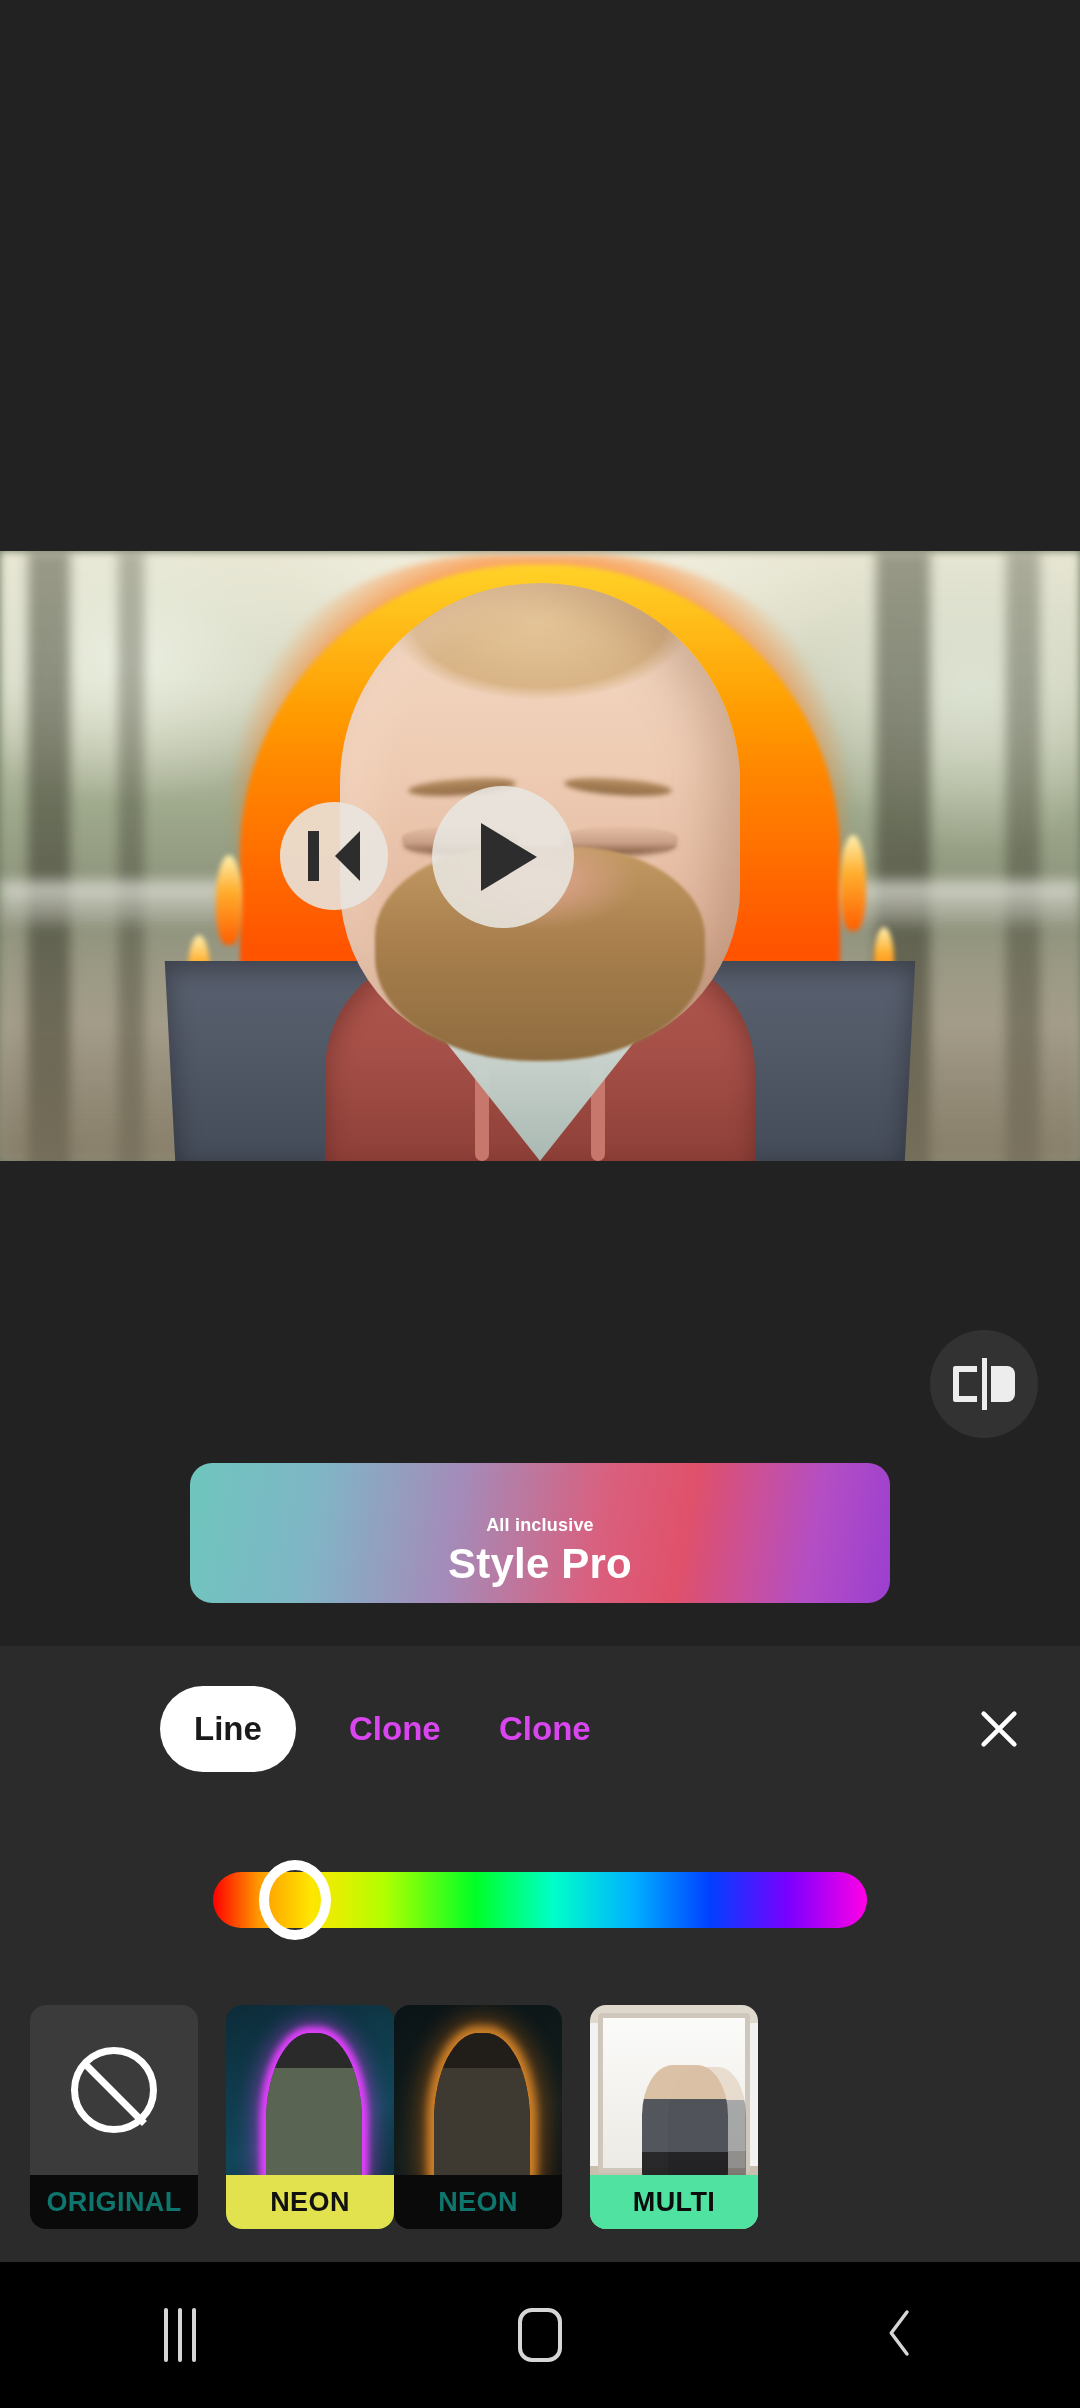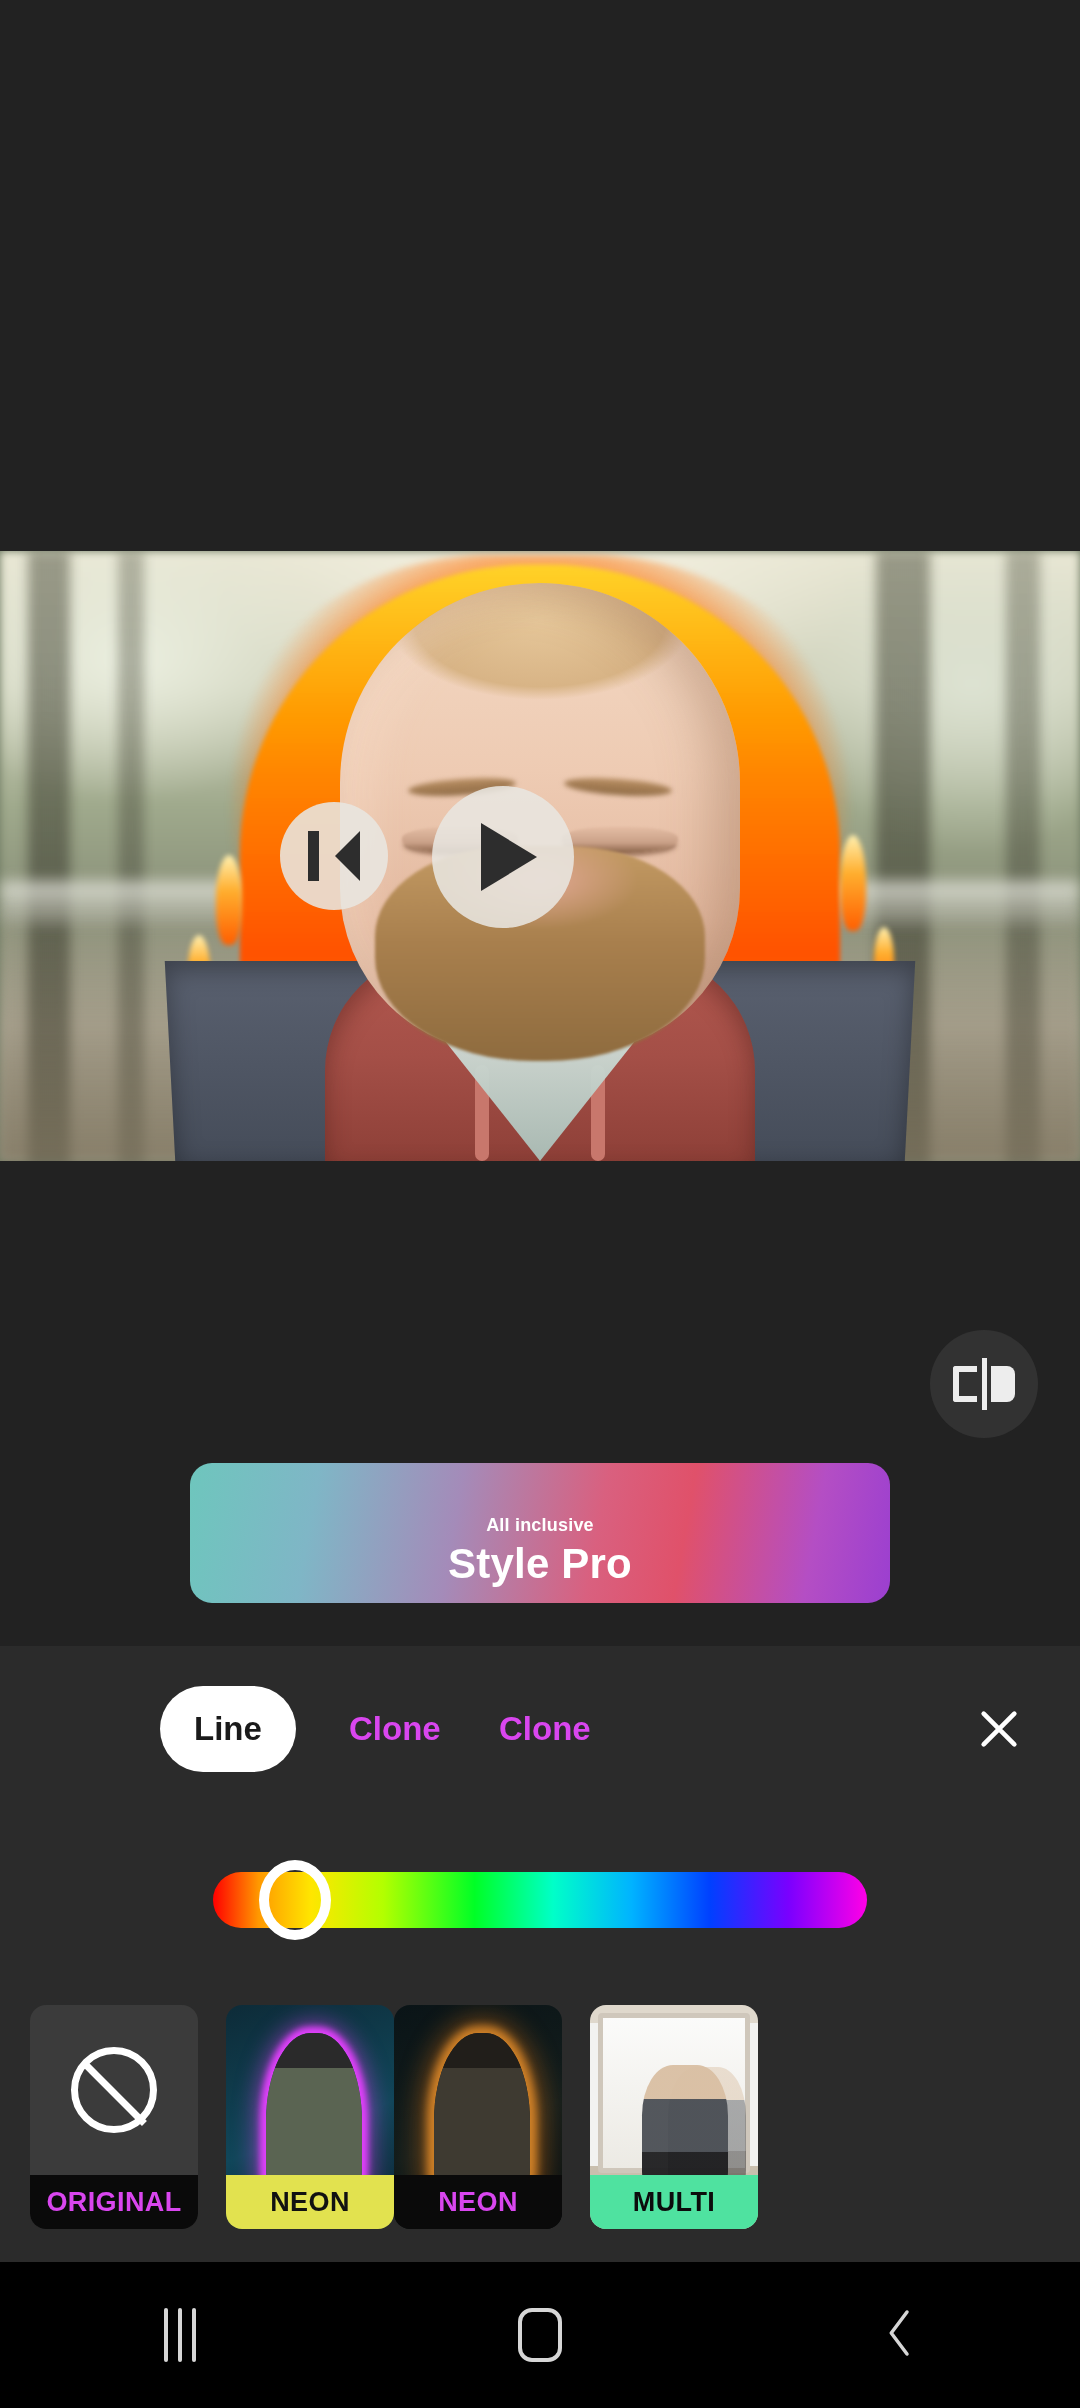--- a/index.html
+++ b/index.html
@@ -340,21 +340,21 @@
     left: 52px; top: 60px; width: 86px; height: 140px; border-radius: 36% 36% 24% 24%;
     background: linear-gradient(180deg,#d9bfa3 0 24%, #4b4f55 24% 62%, #1e1e20 62% 100%);
     opacity: .95;
   }
   .ml-ghost {
     position:absolute; left: 78px; top: 62px; width: 78px; height: 136px;
     border-radius: 36% 36% 24% 24%;
     background: linear-gradient(180deg,#d9bfa3 0 24%, #4b4f55 24% 62%, #1e1e20 62% 100%);
     opacity: .45;
   }
-  .cap-dark  { background: #0a0a0a; color: #d946ef; }
+  .cap-dark  { background: #0a0a0a; color: #0f766e; }
   .cap-lime  { background: #e2e24f; color: #111111; }
   .cap-green { background: #4fe2a0; color: #0c0c0c; }
 
   
   .navbar {
     position: absolute; left: 0; bottom: 0; width: 1080px; height: 146px;
     background: #000000; display: flex; align-items: center;
   }
   .navbtn { flex: 1; display: flex; align-items: center; justify-content: center; cursor: pointer; }
   .nav-recents { display:flex; gap: 10px; }

